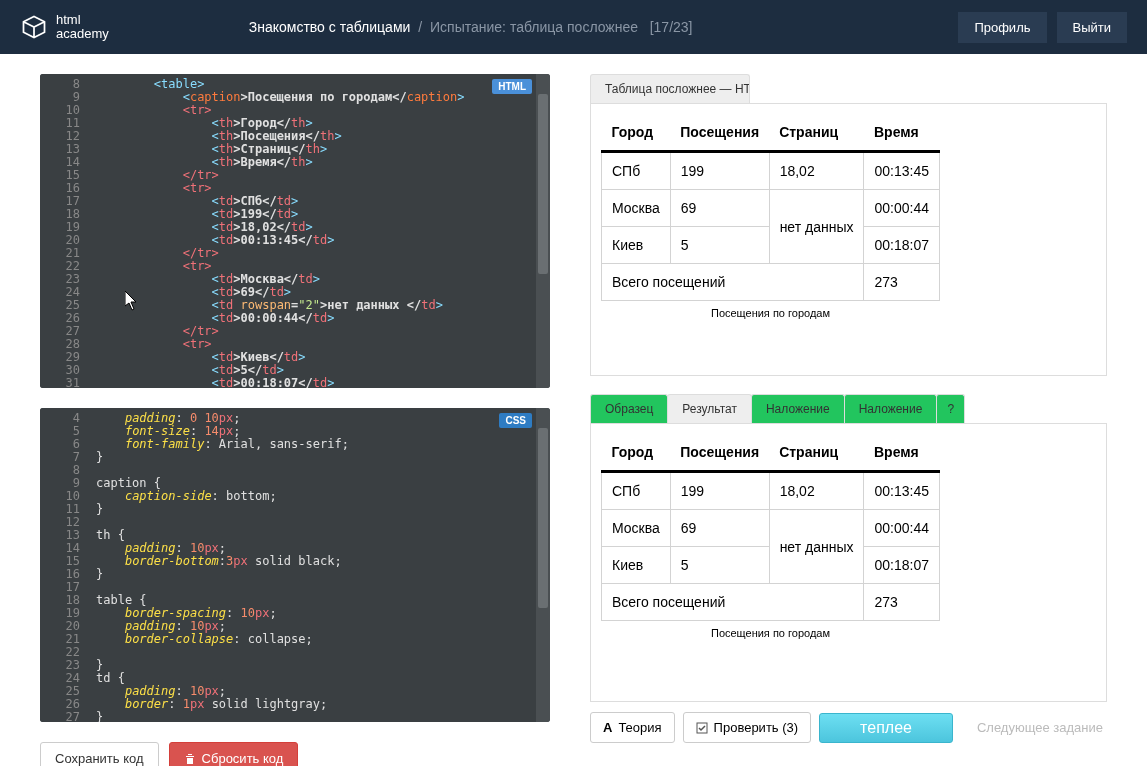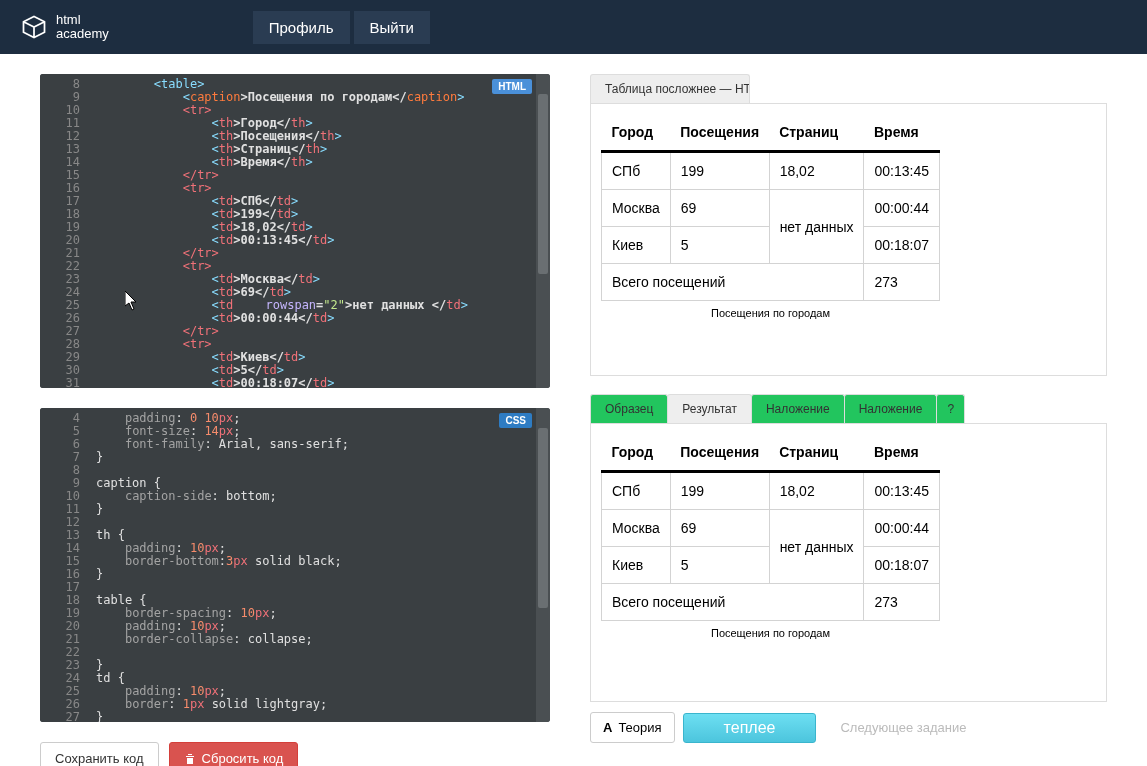--- a/index.html
+++ b/index.html
@@ -6,42 +6,42 @@
 body { font-family: Arial, sans-serif; background: #fff; font-size: 13px; }
 
 .header { background: #1d2d40; height: 54px; display: flex; align-items: center; padding: 0 20px; color: #fff; }
 .logo { display: flex; align-items: center; gap: 8px; margin-right: 140px; }
 .logo-icon { width: 28px; height: 28px; }
 .logo-text { display: flex; flex-direction: column; font-size: 13px; line-height: 1.1; }
 .breadcrumb { flex: 1; font-size: 14px; }
 .breadcrumb .bc-first { color: #fff; }
 .breadcrumb .bc-sep { color: #8a96a5; margin: 0 4px; }
 .breadcrumb .bc-second { color: #8a96a5; }
-.header-btn { background: #2a3c52; color: #fff; border: none; padding: 8px 16px; margin-left: 4px; border-radius: 0; font-size: 15px; cursor: pointer; }
+.header-btn { background: #2a3c52; color: #fff; border: none; padding: 8px 16px; margin-left: 10px; border-radius: 0; font-size: 13px; cursor: pointer; }
 
 .main { display: flex; padding: 20px 40px; gap: 40px; }
 .left { flex: 0 0 510px; }
 .right { flex: 1; }
 
 .editor { background: #3a3f42; border-radius: 3px; position: relative; margin-bottom: 20px; overflow: hidden; }
 .editor-badge { position: absolute; top: 5px; right: 18px; padding: 2px 6px; font-size: 10px; font-weight: bold; color: #fff; border-radius: 2px; z-index: 2; }
 .badge-html { background: #4a90d9; }
 .badge-css { background: #2e7cc3; }
 .gutter { position: absolute; left: 0; top: 0; width: 48px; background: #3a3f42; text-align: right; padding: 4px 8px 4px 0; color: #888; font-family: Consolas, monospace; font-size: 12px; line-height: 13px; user-select: none; }
 .gutter div { line-height: 13px; }
 .code { font-family: Consolas, monospace; font-size: 12px; line-height: 13px; padding: 4px 18px 4px 56px; color: #e0e0e0; white-space: pre; height: 314px; overflow: hidden; position: relative; }
 .scrollbar-v { position: absolute; right: 0; top: 0; bottom: 0; width: 14px; background: #4a4f52; }
 .scrollbar-v::after { content: ""; position: absolute; left: 2px; right: 2px; top: 20px; height: 180px; background: #6a6f72; border-radius: 2px; }
 
 .c-tag { color: #f07178; }
-.c-attr { color: #c4b5fd; margin-left: 25px; }
+.c-attr { color: #fdba74; }
 .c-text { color: #e0e0e0; font-weight: bold; }
 .c-cap { color: #ff7b3d; }
 .c-br { color: #89ddff; }
-.c-prop { color: #a3a3a3; }
+.c-prop { color: #fde047; font-style: italic; }
 .c-num { color: #f78c6c; text-align: right; }
 .c-sel { color: #e0e0e0; }
 .c-kw { color: #c3e88d; }
 
 .bottom-buttons { display: flex; gap: 10px; margin-top: 8px; }
 .btn { padding: 8px 14px; border-radius: 3px; font-size: 13px; cursor: pointer; border: 1px solid #ccc; background: #fff; }
 .btn-save { color: #333; }
 .btn-reset { background: #d9534f; color: #fff; border-color: #d43f3a; display: flex; align-items: center; gap: 6px; }
 
 .tab-strip { display: flex; border-bottom: 1px solid #ddd; }
@@ -69,20 +69,26 @@
 
 <div class="header">
   <div class="logo">
     <svg class="logo-icon" viewBox="0 0 32 32">
         <path fill="none" stroke="#fff" stroke-width="2" d="M4 10 L16 4 L28 10 L28 22 L16 28 L4 22 Z M4 10 L16 16 L28 10 M16 16 L16 28"></path>
       </svg>
     <div class="logo-text">
       <span>html</span>
       <span>academy</span>
     </div>
+  </div>
+  <div class="breadcrumb">
+    <span class="bc-first">Знакомство с таблицами</span>
+    <span class="bc-sep">/</span>
+    <span class="bc-second">Испытание: таблица посложнее</span>
+    <span class="bc-second">&nbsp;&nbsp;<span>[17/23]</span></span>
   </div>
   <button class="header-btn">Профиль</button>
   <button class="header-btn">Выйти</button>
 </div>
 
 <div class="main">
   <div class="left">
 
     <div class="editor" style="position:relative">
       <svg class="cursor-arrow" width="14" height="20" viewBox="0 0 14 20">
@@ -289,17 +295,24 @@
         </tr>
       </tbody>
         </table>
     </div>
 
     <div class="right-bottom-buttons">
       <button class="rbtn">
         <span style="font-weight:bold">A</span>
         <span>Теория</span>
       </button>
+      <button class="rbtn">
+        <svg width="12" height="12" viewBox="0 0 12 12">
+            <rect x="1" y="1" width="10" height="10" fill="none" stroke="#555"></rect>
+            <path d="M3 6l2 2 4-4" fill="none" stroke="#555" stroke-width="1.5"></path>
+          </svg>
+        <span>Проверить (3)</span>
+      </button>
       <button class="rbtn heat">теплее</button>
       <span class="next-task">Следующее задание</span>
     </div>
   </div>
 </div>
 
 </body></html>

